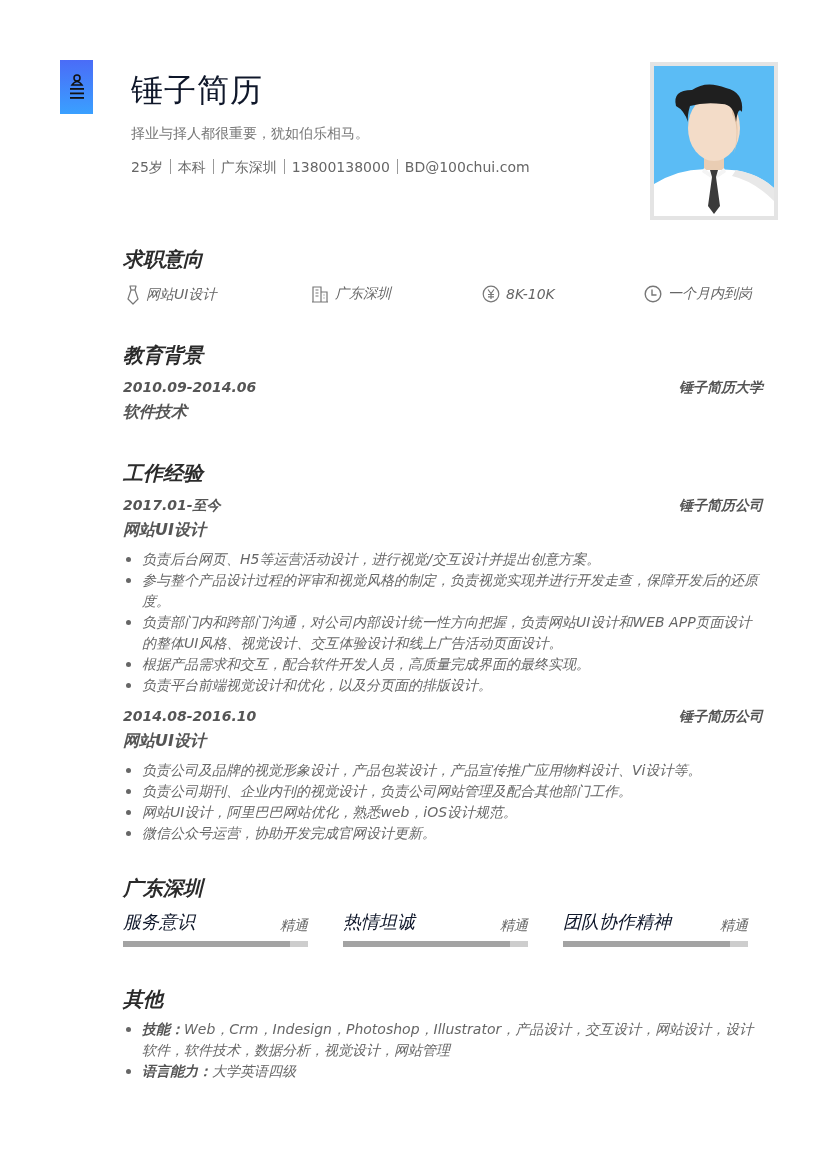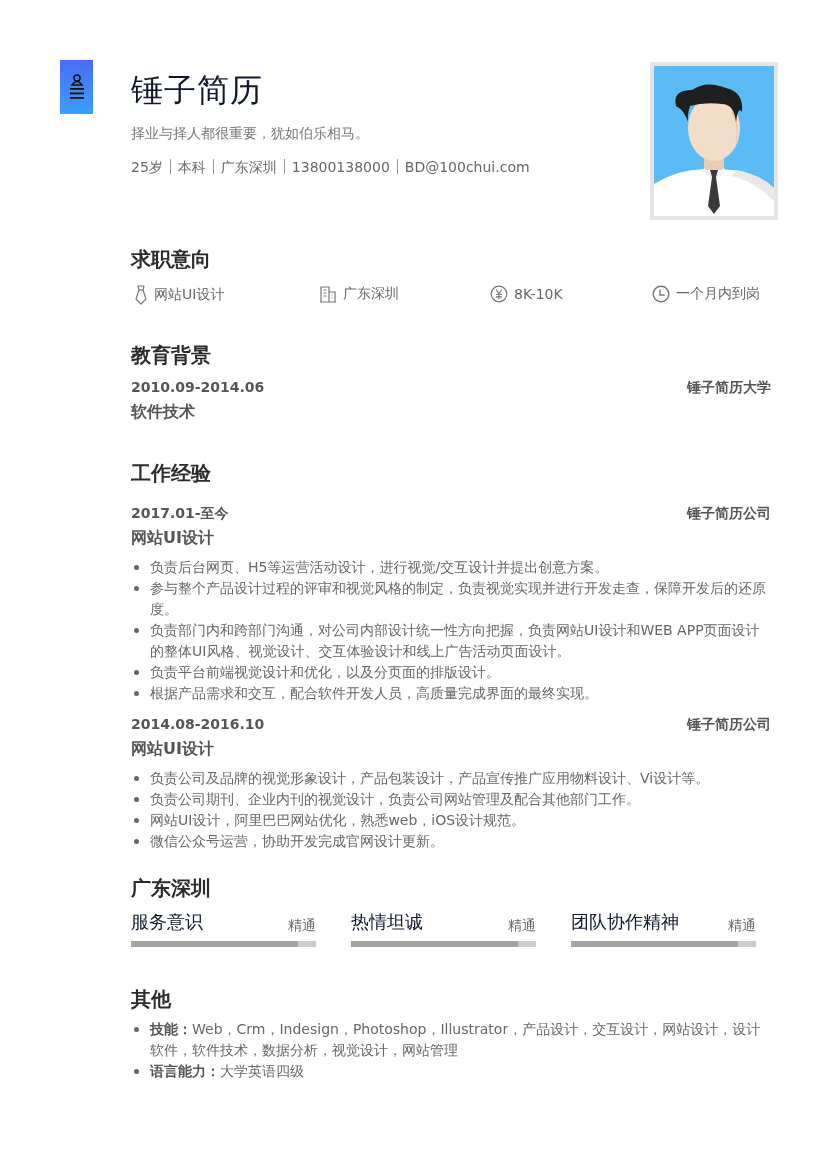--- a/index.html
+++ b/index.html
@@ -11,21 +11,21 @@
 
   .header { position: absolute; left: 131px; top: 68px; }
   .name { font-size: 32px; color: #0f172a; font-weight: normal; letter-spacing: 1px; line-height: 44px; }
   .motto { font-size: 14px; color: #777; margin-top: 11px; line-height: 20px; }
   .info { font-size: 14px; color: #666; margin-top: 14px; line-height: 20px; white-space: nowrap; }
   .info .sep { display: inline-block; width: 1px; height: 15px; background: #999; margin: 0 7px; vertical-align: -2px; }
 
   .photo { position: absolute; left: 650px; top: 62px; width: 128px; height: 158px; background: #e4e4e4; padding: 4px; }
   .photo svg { display: block; width: 120px; height: 150px; }
 
-  .section { position: absolute; left: 131px; width: 640px; }
+  .section { position: absolute; left: 123px; width: 640px; font-style: italic; }
   .sec-title { font-size: 20px; font-weight: bold; color: #2b2b2b; line-height: 28px; }
 
   .intent-row { position: relative; height: 24px; margin-top: 12px; font-size: 14px; color: #666; }
   .intent-item { position: absolute; top: 0; display: flex; align-items: center; white-space: nowrap; }
   .intent-item svg { margin-right: 6px; }
 
   .entry-head { position: relative; height: 22px; font-size: 14px; font-weight: bold; color: #555; }
   .entry-head .right { position: absolute; right: 0; top: 0; }
   .entry-sub { font-size: 16px; font-weight: bold; color: #555; line-height: 22px; }
 
@@ -117,32 +117,32 @@
       <span>2010.09-2014.06</span>
       <span class="right">锤子简历大学</span>
     </div>
     <div class="entry-sub">软件技术</div>
   </div>
 </div>
 
 <div class="section" style="top:459px;">
   <div class="sec-title">工作经验</div>
 
-  <div style="margin-top:18px;">
+  <div style="margin-top:10px;">
     <div class="entry-head">
       <span>2017.01-至今</span>
       <span class="right">锤子简历公司</span>
     </div>
     <div class="entry-sub">网站UI设计</div>
     <ul class="bullets">
       <li>负责后台网页、H5等运营活动设计，进行视觉/交互设计并提出创意方案。</li>
       <li>参与整个产品设计过程的评审和视觉风格的制定，负责视觉实现并进行开发走查，保障开发后的还原度。</li>
       <li>负责部门内和跨部门沟通，对公司内部设计统一性方向把握，负责网站UI设计和WEB APP页面设计的整体UI风格、视觉设计、交互体验设计和线上广告活动页面设计。</li>
+      <li>根据产品需求和交互，配合软件开发人员，高质量完成界面的最终实现。</li>
       <li>负责平台前端视觉设计和优化，以及分页面的排版设计。</li>
-      <li>根据产品需求和交互，配合软件开发人员，高质量完成界面的最终实现。</li>
     </ul>
   </div>
 
   <div style="margin-top:12px;">
     <div class="entry-head">
       <span>2014.08-2016.10</span>
       <span class="right">锤子简历公司</span>
     </div>
     <div class="entry-sub">网站UI设计</div>
     <ul class="bullets">

